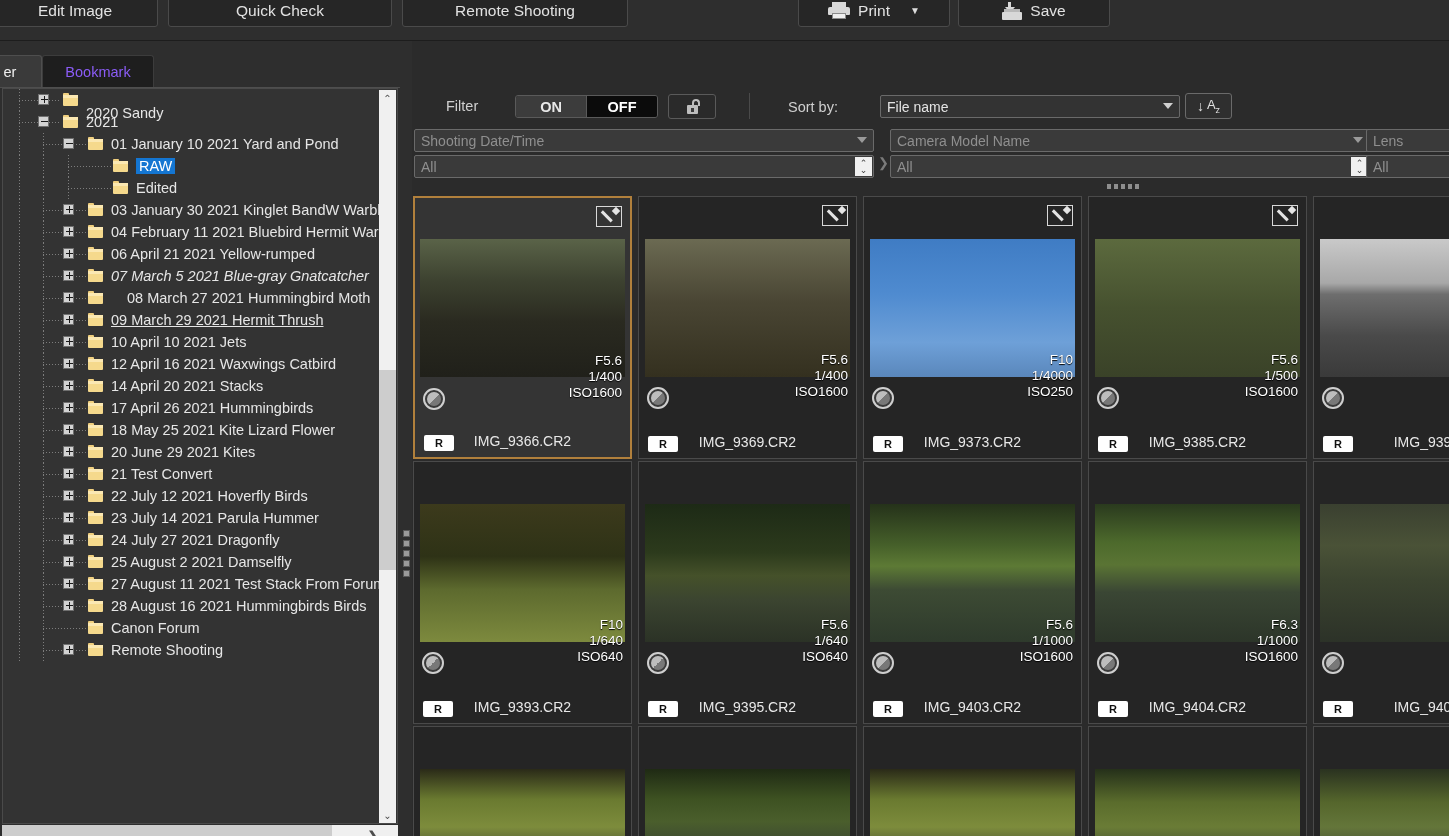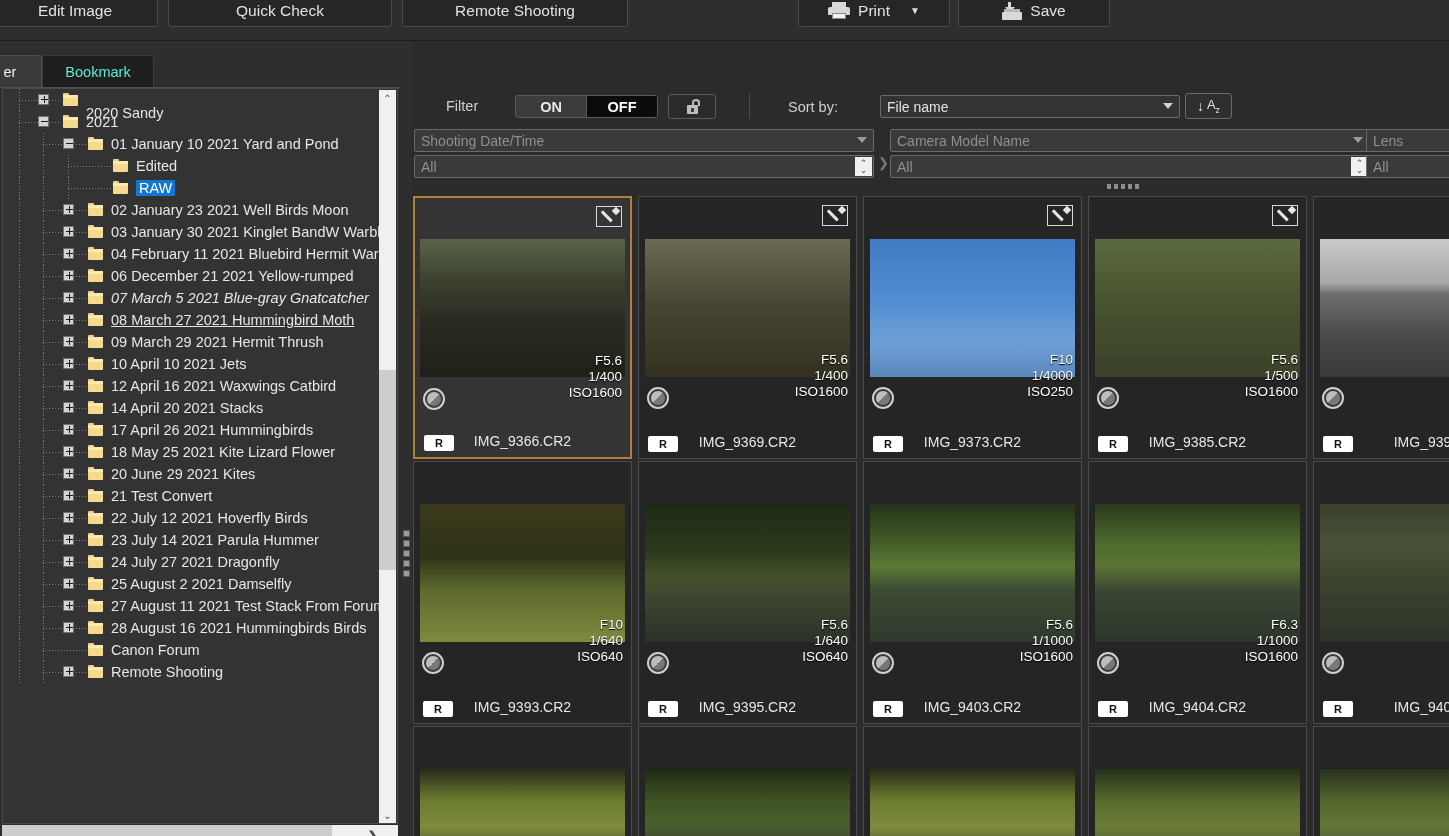--- a/index.html
+++ b/index.html
@@ -52,21 +52,21 @@
 
   
   .leftpanel {
     position:absolute; left:0; top:41px; width:400px; height:795px;
     background:#2e2e2e;
   }
   .tabstrip { position:absolute; left:0; top:14px; width:400px; height:33px; }
   .tab {
     position:absolute; top:0; height:33px;
     display:flex; align-items:center; justify-content:center;
-    font-size:14.5px; color:#5eead4;
+    font-size:14.5px; color:#8b5cf6;
     border-radius:3px 3px 0 0;
   }
   #tab-folder {
     left:-22px; width:64px; background:#3a3a3a; color:#f0f0f0;
     border:1px solid #4e4e4e; border-bottom:none;
   }
   #tab-bookmark {
     left:42px; width:112px; background:#1e1e1e;
     border:1px solid #3c3c3c; border-bottom:none;
   }
@@ -283,45 +283,33 @@
           <div class="trow">
             <span class="guide" style="left: 16px;"></span>
             <span class="guide" style="left: 40px;"></span>
             <span class="guide" style="left: 65px;"></span>
             <span class="elbow" style="left: 65px; width: 43px;"></span>
             <span class="folder" style="left: 110px;">
               <span class="tabf"></span>
               <span class="bd"></span>
               <span class="sh"></span>
             </span>
-            <span class="tlabel" style="left: 133px;">Edited</span>
+            <span class="tlabel sel" style="left: 133px;">RAW</span>
           </div>
           <div class="trow">
             <span class="guide" style="left: 16px;"></span>
             <span class="guide" style="left: 40px;"></span>
             <span class="guide" style="left: 65px;"></span>
             <span class="elbow" style="left: 65px; width: 43px;"></span>
             <span class="folder" style="left: 110px;">
               <span class="tabf"></span>
               <span class="bd"></span>
               <span class="sh"></span>
             </span>
-            <span class="tlabel sel" style="left: 133px;">RAW</span>
-          </div>
-          <div class="trow">
-            <span class="guide" style="left: 16px;"></span>
-            <span class="guide" style="left: 40px;"></span>
-            <span class="elbow" style="left: 40px; width: 43px;"></span>
-            <span class="pm plus" style="left: 60px;"></span>
-            <span class="folder" style="left: 85px;">
-              <span class="tabf"></span>
-              <span class="bd"></span>
-              <span class="sh"></span>
-            </span>
-            <span class="tlabel" style="left: 108px;">02 January 23 2021 Well Birds Moon</span>
+            <span class="tlabel" style="left: 133px;">Edited</span>
           </div>
           <div class="trow">
             <span class="guide" style="left: 16px;"></span>
             <span class="guide" style="left: 40px;"></span>
             <span class="elbow" style="left: 40px; width: 43px;"></span>
             <span class="pm plus" style="left: 60px;"></span>
             <span class="folder" style="left: 85px;">
               <span class="tabf"></span>
               <span class="bd"></span>
               <span class="sh"></span>
@@ -343,21 +331,21 @@
           <div class="trow">
             <span class="guide" style="left: 16px;"></span>
             <span class="guide" style="left: 40px;"></span>
             <span class="elbow" style="left: 40px; width: 43px;"></span>
             <span class="pm plus" style="left: 60px;"></span>
             <span class="folder" style="left: 85px;">
               <span class="tabf"></span>
               <span class="bd"></span>
               <span class="sh"></span>
             </span>
-            <span class="tlabel" style="left: 108px;">06 December 21 2021 Yellow-rumped</span>
+            <span class="tlabel" style="left: 108px;">06 April 21 2021 Yellow-rumped</span>
           </div>
           <div class="trow">
             <span class="guide" style="left: 16px;"></span>
             <span class="guide" style="left: 40px;"></span>
             <span class="elbow" style="left: 40px; width: 43px;"></span>
             <span class="pm plus" style="left: 60px;"></span>
             <span class="folder" style="left: 85px;">
               <span class="tabf"></span>
               <span class="bd"></span>
               <span class="sh"></span>
@@ -367,33 +355,33 @@
           <div class="trow">
             <span class="guide" style="left: 16px;"></span>
             <span class="guide" style="left: 40px;"></span>
             <span class="elbow" style="left: 40px; width: 43px;"></span>
             <span class="pm plus" style="left: 60px;"></span>
             <span class="folder" style="left: 85px;">
               <span class="tabf"></span>
               <span class="bd"></span>
               <span class="sh"></span>
             </span>
-            <span class="tlabel" style="left: 108px; text-decoration: underline;">08 March 27 2021 Hummingbird Moth</span>
-          </div>
-          <div class="trow">
-            <span class="guide" style="left: 16px;"></span>
-            <span class="guide" style="left: 40px;"></span>
-            <span class="elbow" style="left: 40px; width: 43px;"></span>
-            <span class="pm plus" style="left: 60px;"></span>
-            <span class="folder" style="left: 85px;">
-              <span class="tabf"></span>
-              <span class="bd"></span>
-              <span class="sh"></span>
-            </span>
-            <span class="tlabel" style="left: 108px;">09 March 29 2021 Hermit Thrush</span>
+            <span class="tlabel" style="left: 124px;">08 March 27 2021 Hummingbird Moth</span>
+          </div>
+          <div class="trow">
+            <span class="guide" style="left: 16px;"></span>
+            <span class="guide" style="left: 40px;"></span>
+            <span class="elbow" style="left: 40px; width: 43px;"></span>
+            <span class="pm plus" style="left: 60px;"></span>
+            <span class="folder" style="left: 85px;">
+              <span class="tabf"></span>
+              <span class="bd"></span>
+              <span class="sh"></span>
+            </span>
+            <span class="tlabel" style="left: 108px; text-decoration: underline;">09 March 29 2021 Hermit Thrush</span>
           </div>
           <div class="trow">
             <span class="guide" style="left: 16px;"></span>
             <span class="guide" style="left: 40px;"></span>
             <span class="elbow" style="left: 40px; width: 43px;"></span>
             <span class="pm plus" style="left: 60px;"></span>
             <span class="folder" style="left: 85px;">
               <span class="tabf"></span>
               <span class="bd"></span>
               <span class="sh"></span>

